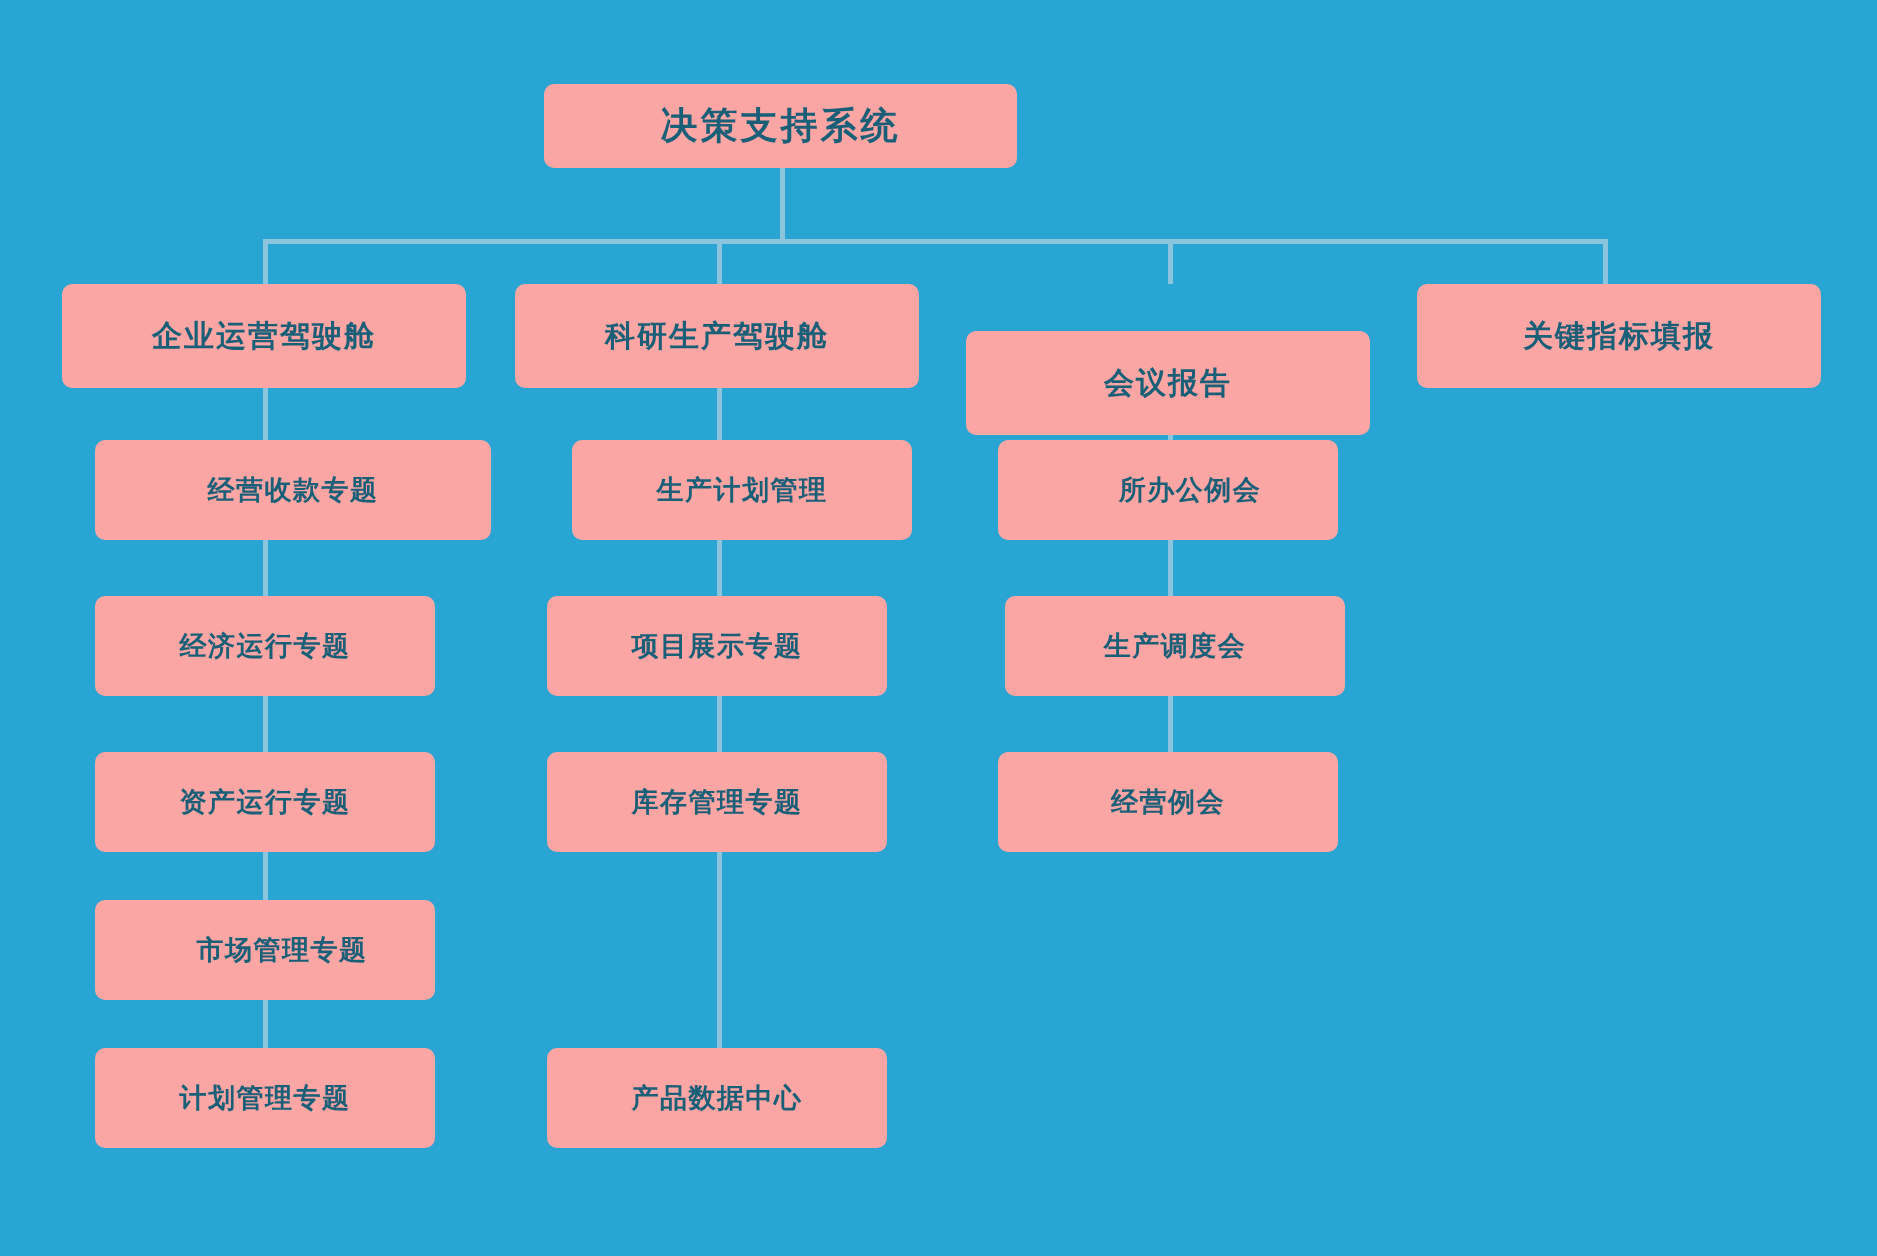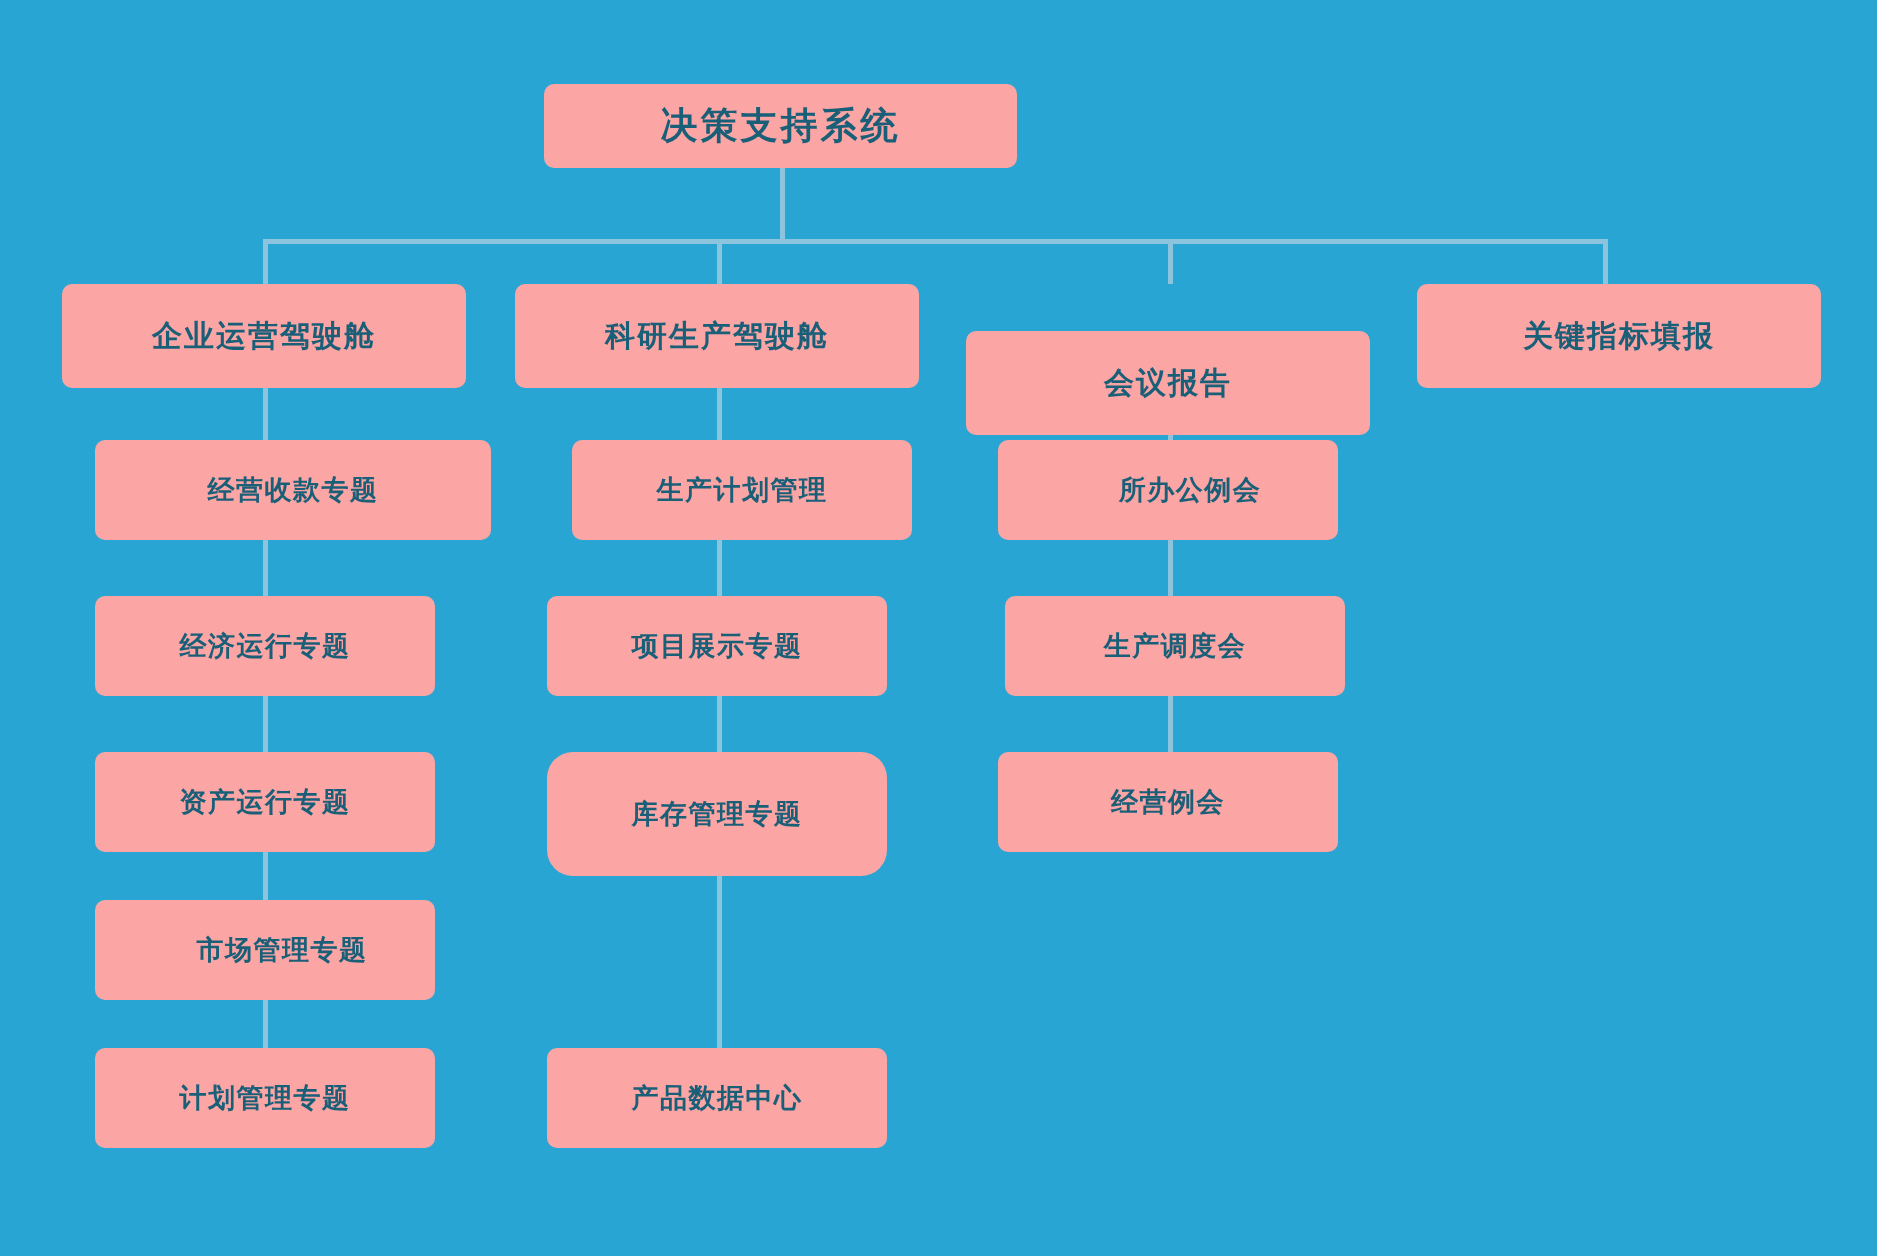--- a/index.html
+++ b/index.html
@@ -129,21 +129,21 @@
   <div class="node leaf" style="left:95px; top:1048px; width:340px; height:100px;">
     <span>计划管理专题</span>
   </div>
 
   <div class="node leaf" style="left:572px; top:440px; width:340px; height:100px;">
     <span>生产计划管理</span>
   </div>
   <div class="node leaf" style="left:547px; top:596px; width:340px; height:100px;">
     <span>项目展示专题</span>
   </div>
-  <div class="node leaf" style="left:547px; top:752px; width:340px; height:124px;border-radius:26px;">
+  <div class="node leaf" style="left:547px; top:752px; width:340px; height:100px;">
     <span>库存管理专题</span>
   </div>
   <div class="node leaf" style="left:547px; top:1048px; width:340px; height:100px;">
     <span>产品数据中心</span>
   </div>
 
   <div class="node leaf" style="left:998px; top:440px; width:340px; height:100px;padding-left:44px;">
     <span>所办公例会</span>
   </div>
   <div class="node leaf" style="left:998px; top:596px; width:340px; height:100px;margin-left:7px;">

